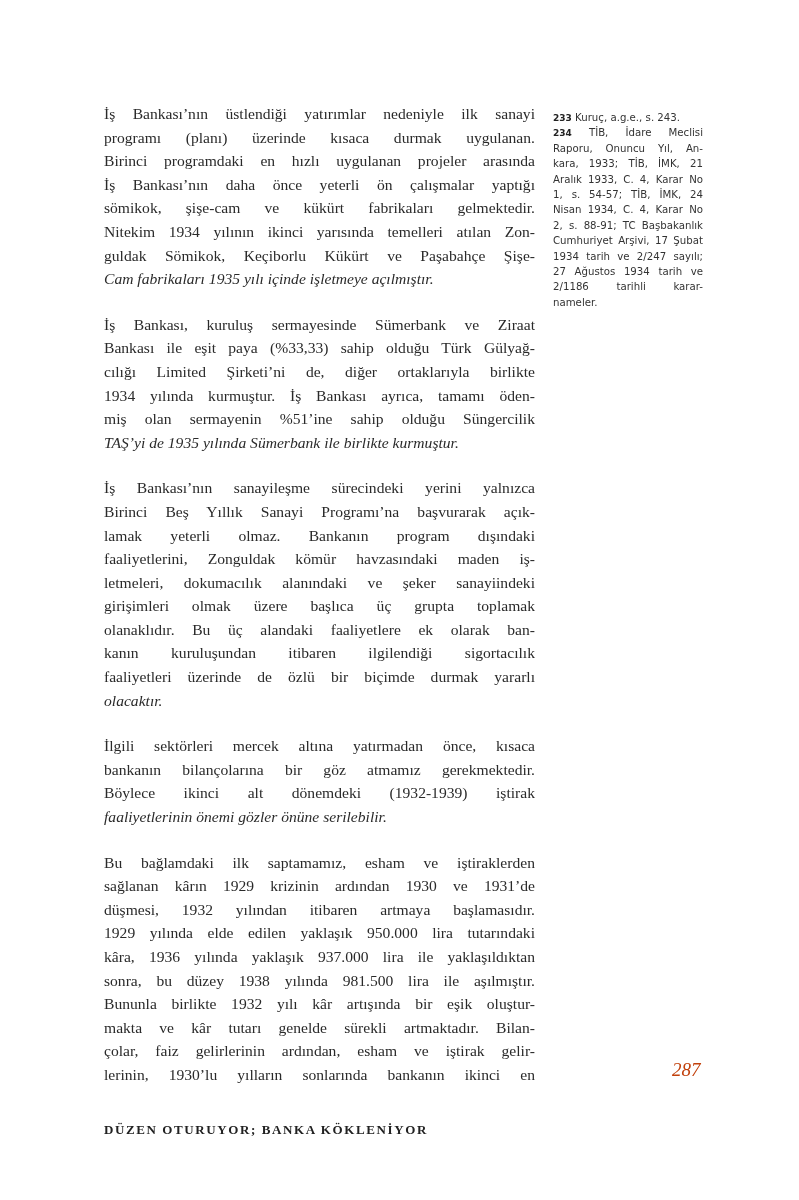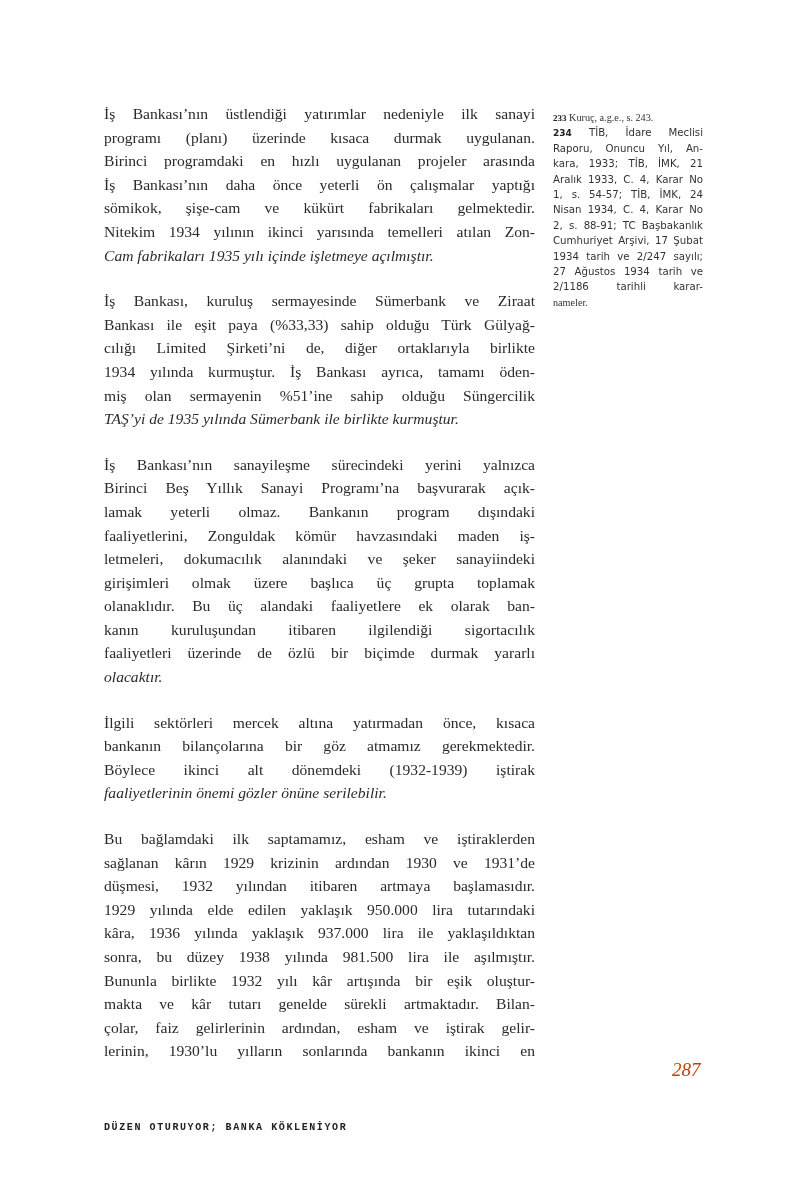--- a/index.html
+++ b/index.html
@@ -19,28 +19,28 @@
   }
   .line.last { text-align-last: left; }
   .line-inner { display: inline-block; width: 100%; text-align: justify; text-align-last: justify; white-space: normal; }
   .line.last .line-inner { text-align-last: left; font-style: italic; }
   .sidenotes {
     position: absolute; left: 553px; top: 110px; width: 150px;
     font-family: "DejaVu Sans", "Liberation Sans", sans-serif;
     font-size: 10.2px; line-height: 15.4px; color: #333;
   }
   .note-line { display: block; text-align: justify; text-align-last: justify; white-space: nowrap; height: 15.4px; }
-  .note-line.last { text-align-last: left; font-family: Liberation Serif, serif; }
+  .note-line.last { text-align-last: left; }
   .note-inner { display: inline-block; width: 100%; text-align: justify; text-align-last: justify; white-space: normal; }
   .note-line.last .note-inner { text-align-last: left; }
   .note-num { font-weight: bold; font-size: 9px; color: #222; }
   .footer-title {
     position: absolute; left: 104px; top: 1122px;
-    font-family: Liberation Mono, monospace;
-    font-weight: bold; font-size: 10px; letter-spacing: 1.6px; color: #222;
+    font-family: Liberation Serif, serif;
+    font-weight: bold; font-size: 13px; letter-spacing: 1.6px; color: #222;
   }
   .page-number {
     position: absolute; left: 672px; top: 1059px;
     font-family: "Liberation Serif", "DejaVu Serif", serif;
     font-style: italic; font-size: 19px; color: #c2410c;
   }
 </style>
 </head>
 <body>
 
@@ -48,20 +48,21 @@
 
   <div class="body-col">
 
     <div class="para">
       <span class="line"><span class="line-inner">İş Bankası’nın üstlendiği yatırımlar nedeniyle ilk sanayi</span></span>
       <span class="line"><span class="line-inner">programı (planı) üzerinde kısaca durmak uygulanan.</span></span>
       <span class="line"><span class="line-inner">Birinci programdaki en hızlı uygulanan projeler arasında</span></span>
       <span class="line"><span class="line-inner">İş Bankası’nın daha önce yeterli ön çalışmalar yaptığı</span></span>
       <span class="line"><span class="line-inner">sömikok, şişe-cam ve kükürt fabrikaları gelmektedir.</span></span>
       <span class="line"><span class="line-inner">Nitekim 1934 yılının ikinci yarısında temelleri atılan Zon-</span></span>
+      <span class="line"><span class="line-inner">guldak Sömikok, Keçiborlu Kükürt ve Paşabahçe Şişe-</span></span>
       <span class="line last"><span class="line-inner">Cam fabrikaları 1935 yılı içinde işletmeye açılmıştır.</span></span>
     </div>
 
     <div class="para">
       <span class="line"><span class="line-inner">İş Bankası, kuruluş sermayesinde Sümerbank ve Ziraat</span></span>
       <span class="line"><span class="line-inner">Bankası ile eşit paya (%33,33) sahip olduğu Türk Gülyağ-</span></span>
       <span class="line"><span class="line-inner">cılığı Limited Şirketi’ni de, diğer ortaklarıyla birlikte</span></span>
       <span class="line"><span class="line-inner">1934 yılında kurmuştur. İş Bankası ayrıca, tamamı öden-</span></span>
       <span class="line"><span class="line-inner">miş olan sermayenin %51’ine sahip olduğu Süngercilik</span></span>
       <span class="line last"><span class="line-inner">TAŞ’yi de 1935 yılında Sümerbank ile birlikte kurmuştur.</span></span>

